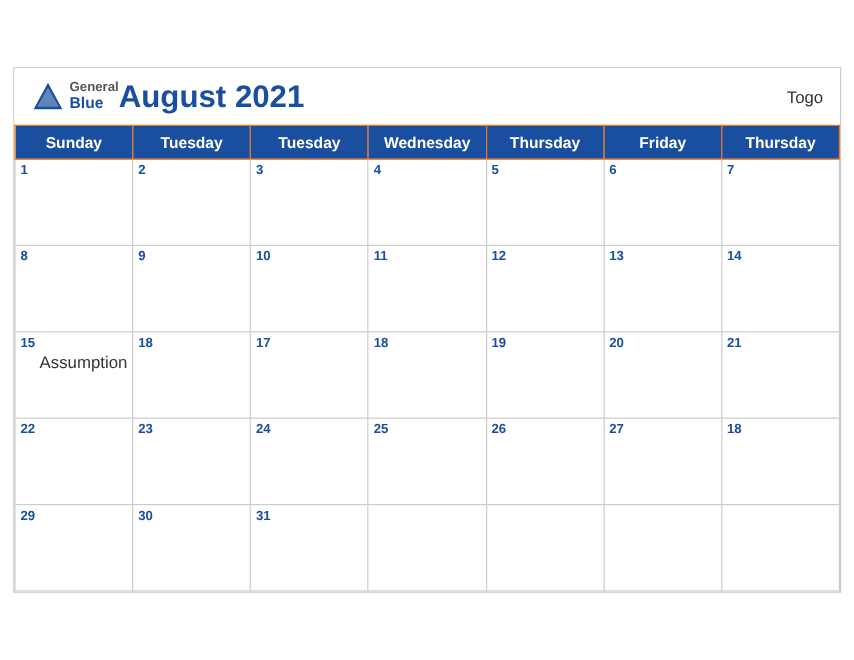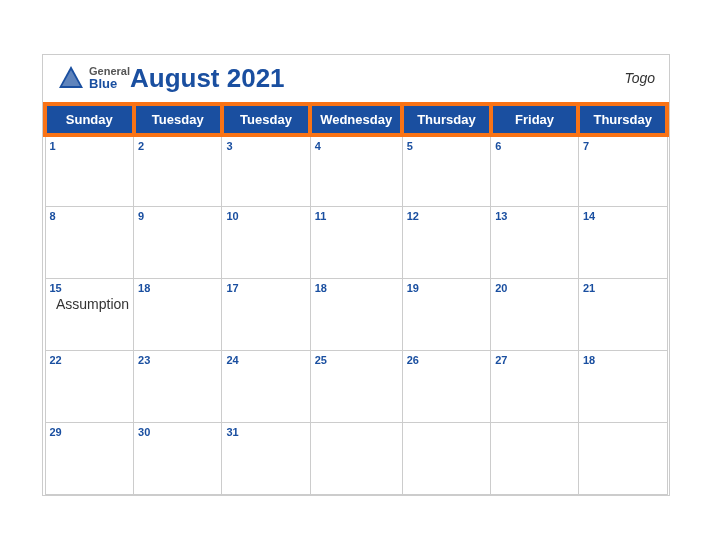--- a/index.html
+++ b/index.html
@@ -6,21 +6,21 @@
     body {
       font-family: Arial, sans-serif;
       background: #fff;
       display: flex;
       justify-content: center;
       align-items: center;
       width: 712px;
       height: 550px;
     }
     .calendar-wrapper {
-      width: 628px;
+      width: 690px;
       border: 1px solid #ccc;
       background: #fff;
     }
     .calendar-header {
       display: flex;
       align-items: center;
       justify-content: space-between;
       padding: 8px 14px;
       background: #fff;
     }
@@ -48,36 +48,35 @@
     .calendar-title {
       font-size: 26px;
       font-weight: bold;
       color: #1a4fa0;
       text-align: left;
       flex: 1;
     }
     .country-label {
       font-size: 14px;
       color: #333;
-      font-style: italic;
       min-width: 60px;
       text-align: right;
     }
     .calendar-grid {
       width: 100%;
       border-collapse: collapse;
     }
     .calendar-grid th {
       background: #1a4fa0;
       color: #fff;
       text-align: center;
       padding: 6px 8px;
       font-size: 13px;
       font-weight: bold;
-      border: 4px solid #f97316;
+      border: 1px solid #f97316;
     }
     .calendar-grid td {
       border: 1px solid #ccc;
       width: calc(100% / 7);
       height: 72px;
       vertical-align: top;
       padding: 3px 4px;
       background: #fff;
     }
     .day-number {

